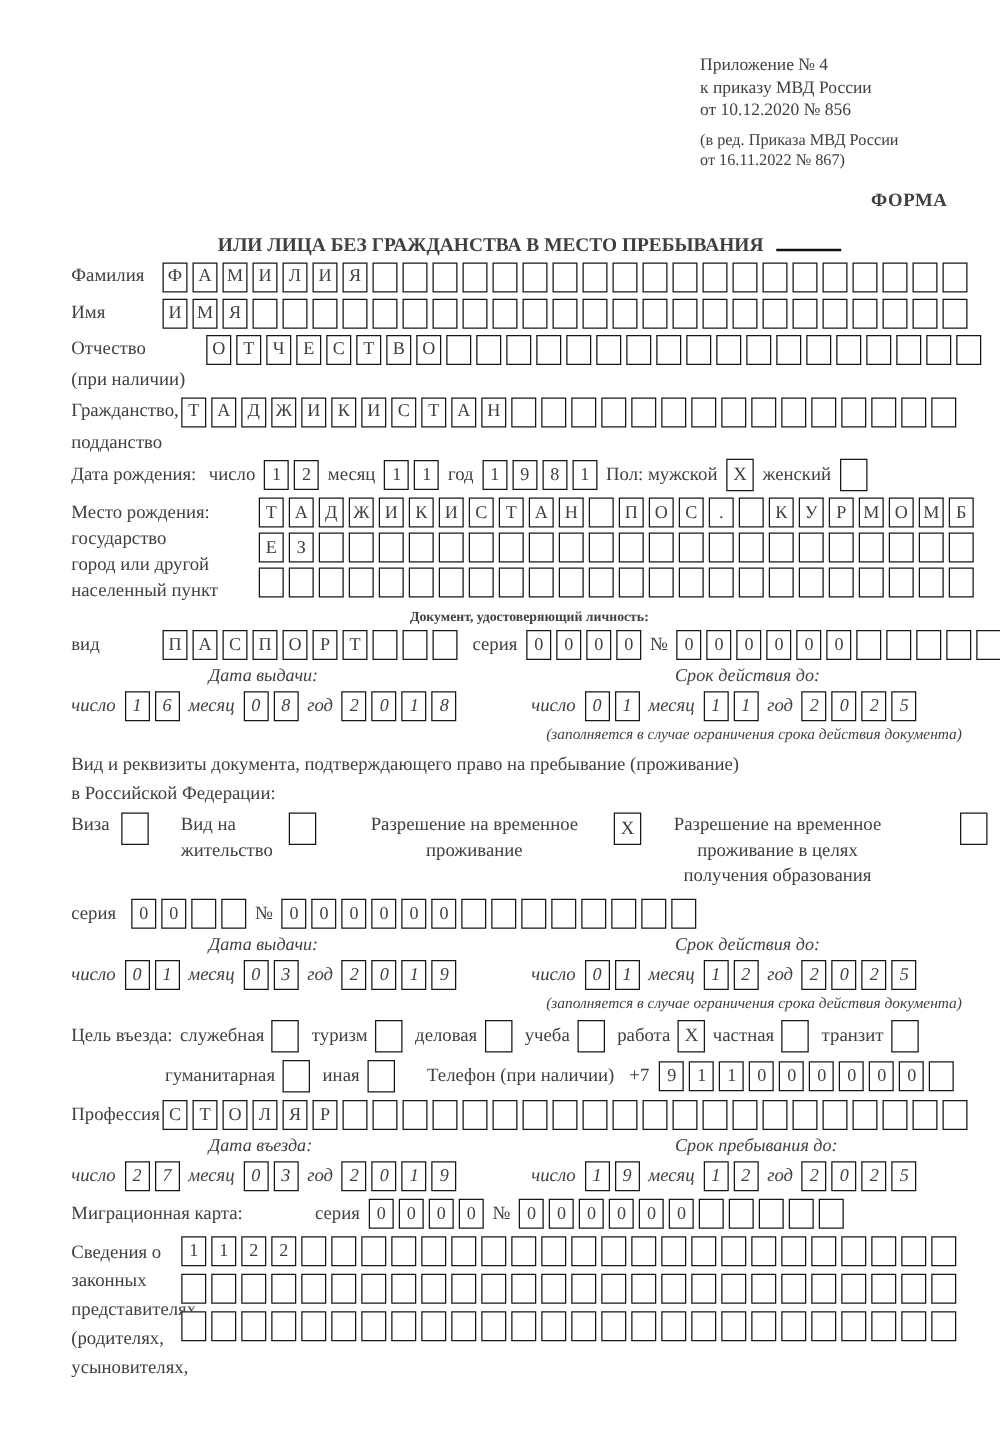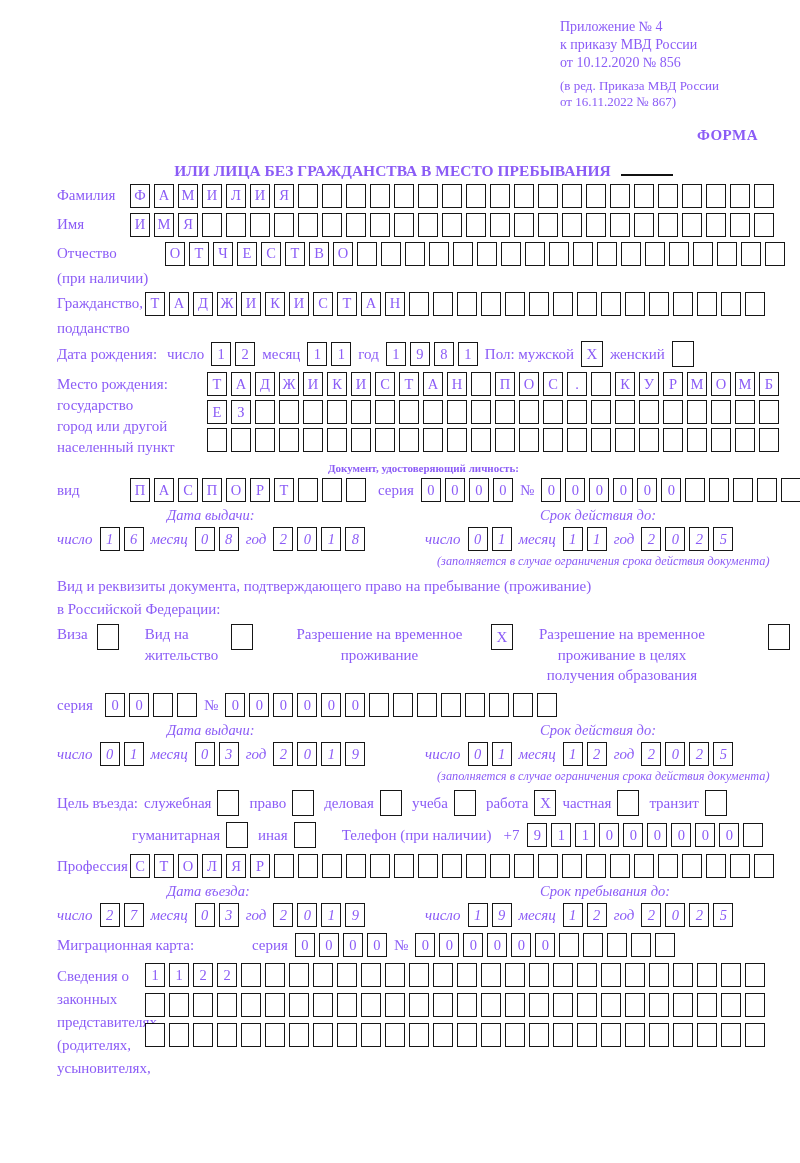--- a/index.html
+++ b/index.html
@@ -1,23 +1,23 @@
 <!DOCTYPE html>
 <html><head>
 <meta charset="utf-8">
 <style>
   html,body{margin:0;padding:0;background:#fff;}
   .page{
     position:relative;
     width:800px;height:1163px;
-    background:#fff;color:#8b5cf6;
+    background:#fff;color:#404040;
     font-family:"Liberation Serif", serif;
     font-size:15px;
     box-sizing:border-box;
-    padding:18px 10px 0 57px;
+    padding:44px 10px 0 57px;
     overflow:hidden;
   }
   
   .appendix{margin-left:503px;line-height:1.3;font-size:14px;}
   .appendix .sub{font-size:13px;margin-top:5px;line-height:1.3;}
   .form-label{font-weight:bold;font-size:15px;text-align:right;padding-right:32px;margin-top:16px;letter-spacing:.5px;}
   
   .title{text-align:center;font-weight:bold;font-size:15.5px;line-height:1.65;margin-top:14px;}
   .title-underline{display:inline-block;width:52px;border-bottom:2px solid #111;height:12px;margin-left:10px;}
   .section-heading{font-weight:bold;font-size:14.6px;margin-top:24px;margin-bottom:14px;}
@@ -525,21 +525,21 @@
           </div>
       </div>
       <div class="date-note">(заполняется в случае ограничения срока действия документа)</div>
     </div>
   </div>
 
   <div class="purpose-row">
     <span class="plbl">Цель въезда:</span>
     <span class="plbl">служебная</span>
     <span class="checkbox"></span>
-    <span class="plbl">право</span>
+    <span class="plbl">туризм</span>
     <span class="checkbox"></span>
     <span class="plbl">деловая</span>
     <span class="checkbox"></span>
     <span class="plbl">учеба</span>
     <span class="checkbox"></span>
     <span class="plbl">работа</span>
     <span class="checkbox" style="margin-right:6px;">X</span>
     <span class="plbl">частная</span>
     <span class="checkbox"></span>
     <span class="plbl">транзит</span>

